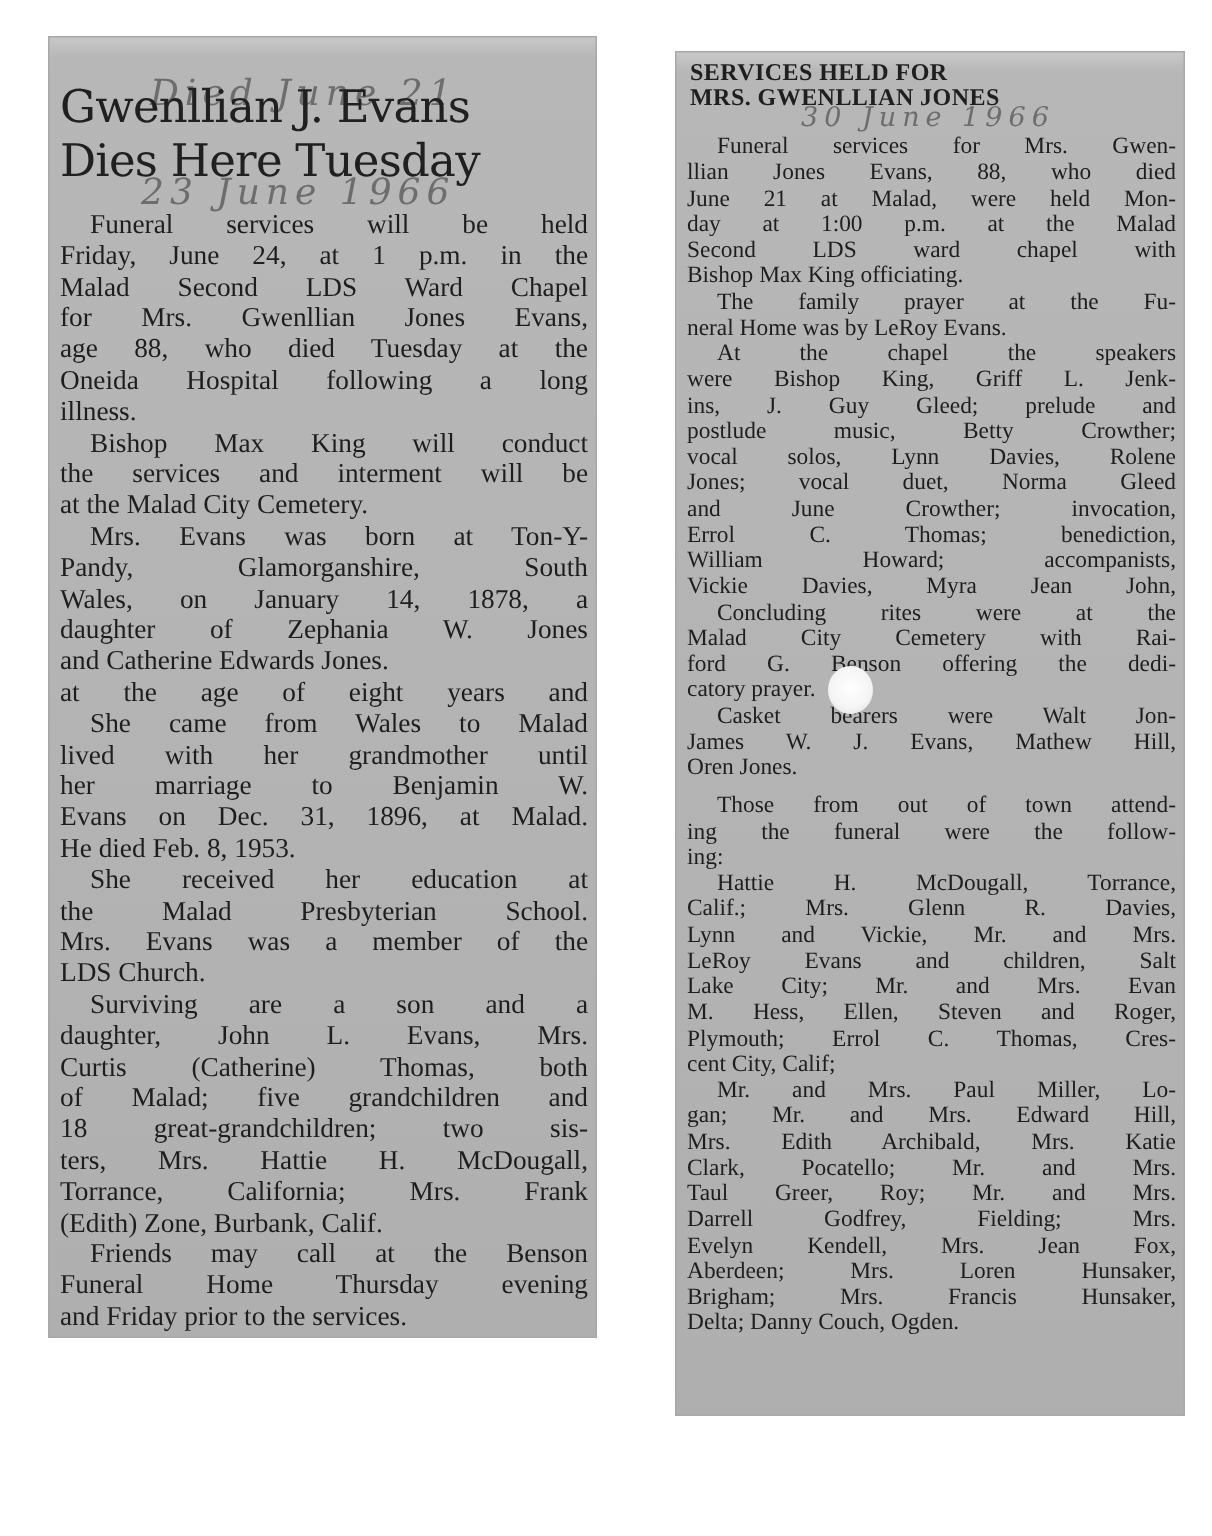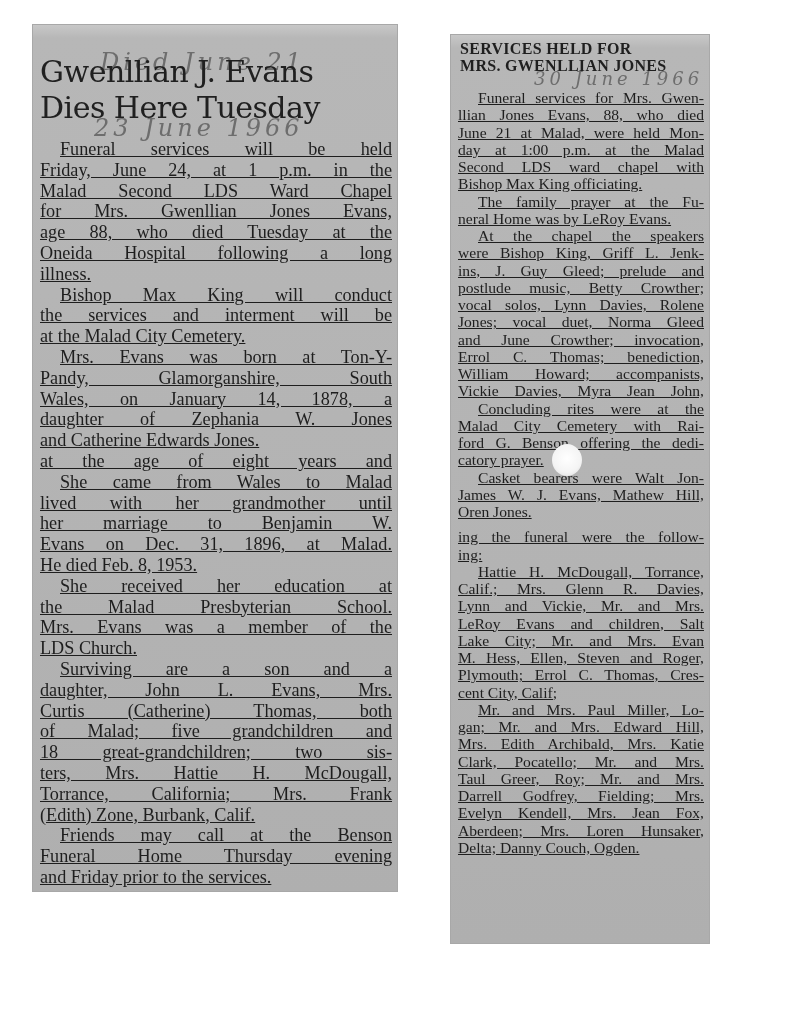--- a/index.html
+++ b/index.html
@@ -6,21 +6,21 @@
   body { width: 808px; height: 1024px; position: relative; overflow: hidden; }
   .clip {
     position: absolute;
     background: #b4b4b4;
     background-image: linear-gradient(180deg, #c9c9c9 0px, #b7b7b7 14px, #b3b3b3 60%, #afafaf 100%);
     box-shadow: inset 0 0 0 1px #a8a8a8;
     color: #1e1e1e;
     font-family: "Liberation Serif", "DejaVu Serif", serif;
   }
   #clip-left  { left: 32px;  top: 24px; width: 366px; height: 868px; }
-  #clip-right { left: 450px; top: 34px; width: 260px; height: 910px; }
+  #clip-right { left: 450px; top: 34px; width: 340px; height: 910px; }
 
   .hand {
     position: absolute;
     font-family: "DejaVu Serif", serif;
     font-style: italic;
     color: #6d6d6d;
     letter-spacing: 4px;
     white-space: nowrap;
   }
   .headline {
@@ -41,21 +41,20 @@
     font-size: 16px;
     letter-spacing: 0.3px;
     color: #1f1f1f;
     white-space: nowrap;
     line-height: 17px;
   }
   .body {
     position: absolute;
     left: 8px;
     right: 6px;
-    text-decoration: underline;
   }
   .ln {
     display: block;
     white-space: nowrap;
     text-align: justify;
     text-align-last: justify;
     overflow: visible;
   }
   .ln.last { text-align-last: left; }
   .ln.ind { padding-left: 20px; }
@@ -142,34 +141,36 @@
       <span class="ln">William Howard; accompanists,</span>
       <span class="ln">Vickie Davies, Myra Jean John,</span>
       <span class="ln ind">Concluding rites were at the</span>
       <span class="ln">Malad City Cemetery with Rai-</span>
       <span class="ln">ford G. Benson offering the dedi-</span>
       <span class="ln last">catory prayer.</span>
       <span class="ln ind">Casket bearers were Walt Jon-</span>
       <span class="ln">James W. J. Evans, Mathew Hill,</span>
       <span class="ln last">Oren Jones.</span>
       <span class="ln" style="height: 8px;"></span>
+      <span class="ln ind">Those from out of town attend-</span>
       <span class="ln">ing the funeral were the follow-</span>
       <span class="ln last">ing:</span>
       <span class="ln ind">Hattie H. McDougall, Torrance,</span>
       <span class="ln">Calif.; Mrs. Glenn R. Davies,</span>
       <span class="ln">Lynn and Vickie, Mr. and Mrs.</span>
       <span class="ln">LeRoy Evans and children, Salt</span>
       <span class="ln">Lake City; Mr. and Mrs. Evan</span>
       <span class="ln">M. Hess, Ellen, Steven and Roger,</span>
       <span class="ln">Plymouth; Errol C. Thomas, Cres-</span>
       <span class="ln last">cent City, Calif;</span>
       <span class="ln ind">Mr. and Mrs. Paul Miller, Lo-</span>
       <span class="ln">gan; Mr. and Mrs. Edward Hill,</span>
       <span class="ln">Mrs. Edith Archibald, Mrs. Katie</span>
       <span class="ln">Clark, Pocatello; Mr. and Mrs.</span>
       <span class="ln">Taul Greer, Roy; Mr. and Mrs.</span>
       <span class="ln">Darrell Godfrey, Fielding; Mrs.</span>
       <span class="ln">Evelyn Kendell, Mrs. Jean Fox,</span>
       <span class="ln">Aberdeen; Mrs. Loren Hunsaker,</span>
+      <span class="ln">Brigham; Mrs. Francis Hunsaker,</span>
       <span class="ln last">Delta; Danny Couch, Ogden.</span>
     </div>
   <div class="hole"></div>
 </div>
 
 </body></html>

